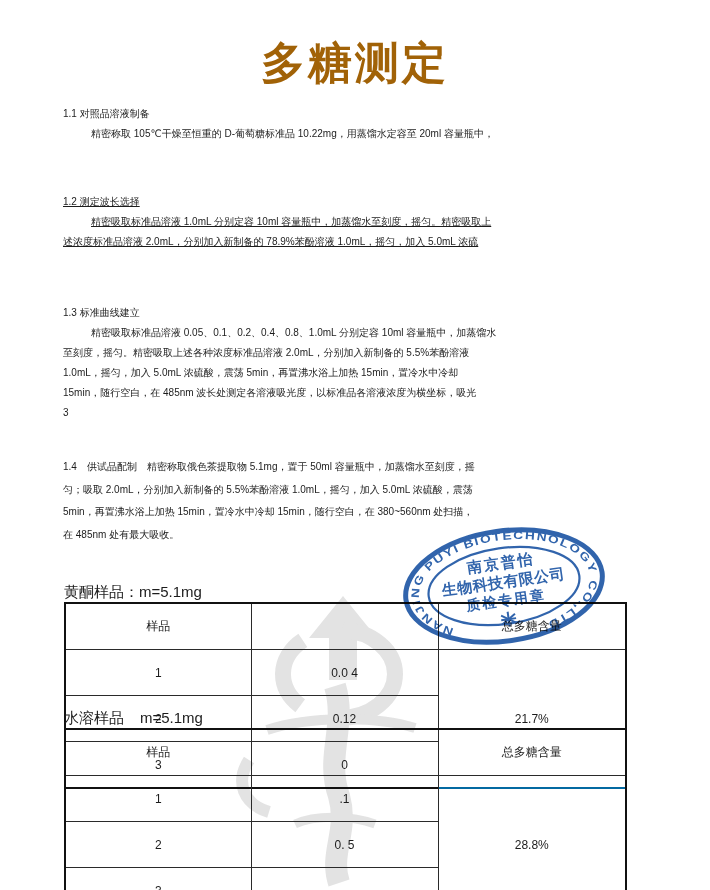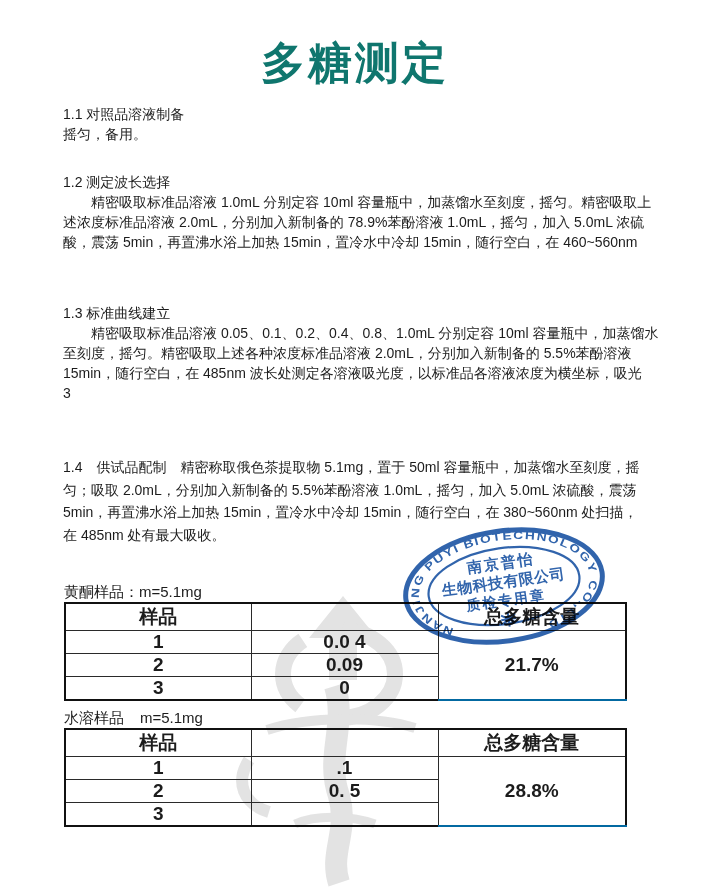--- a/index.html
+++ b/index.html
@@ -1,29 +1,29 @@
 <!DOCTYPE html>
 <html><head>
 <meta charset="utf-8">
 <style>
   html,body{margin:0;padding:0;background:#ffffff;}
   .page{position:relative;width:710px;height:890px;background:#fff;overflow:hidden;
         font-family:"Liberation Sans","DejaVu Sans",sans-serif;color:#1c1c1c;}
   .page-title{position:absolute;left:0;top:34px;width:710px;text-align:center;
-        font-size:44px;font-weight:bold;letter-spacing:3px;color:#0f766e;}
-  .section{position:absolute;left:63px;width:585px;font-size:14px;line-height:20px;}
+        font-size:44px;font-weight:bold;letter-spacing:3px;color:#a16207;}
+  .section{position:absolute;left:63px;width:585px;font-size:10px;line-height:20px;}
   .section .heading{height:20px;}
   .section .line{height:20px;white-space:nowrap;}
   .section .indent{text-indent:28px;}
   .sec-4 .line{height:22.5px;line-height:22.5px;}
   .caption{position:absolute;left:64px;width:561px;text-align:left;font-size:15px;z-index:2;}
   .caption .gap{display:inline-block;width:16px;}
   table.data{position:absolute;left:64px;width:561px;border-collapse:collapse;table-layout:fixed;z-index:2;}
-  table.data td{border:1px solid #2a2a2a;height:21px;text-align:center;font-size:19px;padding:0;
-        background:transparent;font-weight:bold;}
+  table.data td{border:1px solid #2a2a2a;height:21px;text-align:center;font-size:12px;padding:12px;
+        background:transparent;}
   table.data{border:2px solid #111;}
   table.data td.outer-b{border-bottom:2px solid #0369a1;}
   .wm{position:absolute;z-index:1;opacity:0.95;}
   .stamp{position:absolute;z-index:3;opacity:0.92;mix-blend-mode:multiply;}
 </style>
 </head>
 <body>
 
 <div class="page">
 
@@ -35,34 +35,34 @@
       <path d="M42,142 C84,128 152,128 190,140" fill="none" stroke-width="10"></path>
       <path d="M24,172 C10,194 18,216 44,224" fill="none" stroke-width="12"></path>
       <path d="M70,236 C92,226 128,228 150,236" fill="none" stroke-width="9"></path>
     </g>
   </svg>
 
   <div class="page-title">多糖测定</div>
 
   <div class="section" style="top:104px;">
     <div class="heading">1.1 对照品溶液制备</div>
-    <div class="line">摇匀，备用。</div>
+    <div class="line indent">精密称取 105℃干燥至恒重的 D-葡萄糖标准品 10.22mg，用蒸馏水定容至 20ml 容量瓶中，</div>
   </div>
 
-  <div class="section" style="top:172px;">
+  <div class="section" style="top:192px;text-decoration:underline;">
     <div class="heading">1.2 测定波长选择</div>
     <div class="line indent">精密吸取标准品溶液 1.0mL 分别定容 10ml 容量瓶中，加蒸馏水至刻度，摇匀。精密吸取上</div>
     <div class="line">述浓度标准品溶液 2.0mL，分别加入新制备的 78.9%苯酚溶液 1.0mL，摇匀，加入 5.0mL 浓硫</div>
-    <div class="line">酸，震荡 5min，再置沸水浴上加热 15min，置冷水中冷却 15min，随行空白，在 460~560nm</div>
   </div>
 
   <div class="section" style="top:303px;">
     <div class="heading">1.3 标准曲线建立</div>
     <div class="line indent">精密吸取标准品溶液 0.05、0.1、0.2、0.4、0.8、1.0mL 分别定容 10ml 容量瓶中，加蒸馏水</div>
     <div class="line">至刻度，摇匀。精密吸取上述各种浓度标准品溶液 2.0mL，分别加入新制备的 5.5%苯酚溶液</div>
+    <div class="line">1.0mL，摇匀，加入 5.0mL 浓硫酸，震荡 5min，再置沸水浴上加热 15min，置冷水中冷却</div>
     <div class="line">15min，随行空白，在 485nm 波长处测定各溶液吸光度，以标准品各溶液浓度为横坐标，吸光</div>
     <div class="line">3</div>
   </div>
 
   <div class="section sec-4" style="top:456px;">
     <div class="line">1.4　供试品配制　精密称取俄色茶提取物 5.1mg，置于 50ml 容量瓶中，加蒸馏水至刻度，摇</div>
     <div class="line">匀；吸取 2.0mL，分别加入新制备的 5.5%苯酚溶液 1.0mL，摇匀，加入 5.0mL 浓硫酸，震荡</div>
     <div class="line">5min，再置沸水浴上加热 15min，置冷水中冷却 15min，随行空白，在 380~560nm 处扫描，</div>
     <div class="line">在 485nm 处有最大吸收。</div>
   </div>
@@ -81,21 +81,21 @@
       <td></td>
       <td>总多糖含量</td>
     </tr>
     <tr>
       <td>1</td>
       <td>0.0 4</td>
       <td rowspan="3" class="outer-b">21.7%</td>
     </tr>
     <tr>
       <td>2</td>
-      <td>0.09</td>
+      <td>0.12</td>
     </tr>
     <tr>
       <td>3</td>
       <td>0</td>
     </tr>
   </tbody>
     </table>
 
   <div class="caption" style="top:709px;">
     <span>水溶样品</span><span class="gap"></span><span>m=5.1mg</span>

